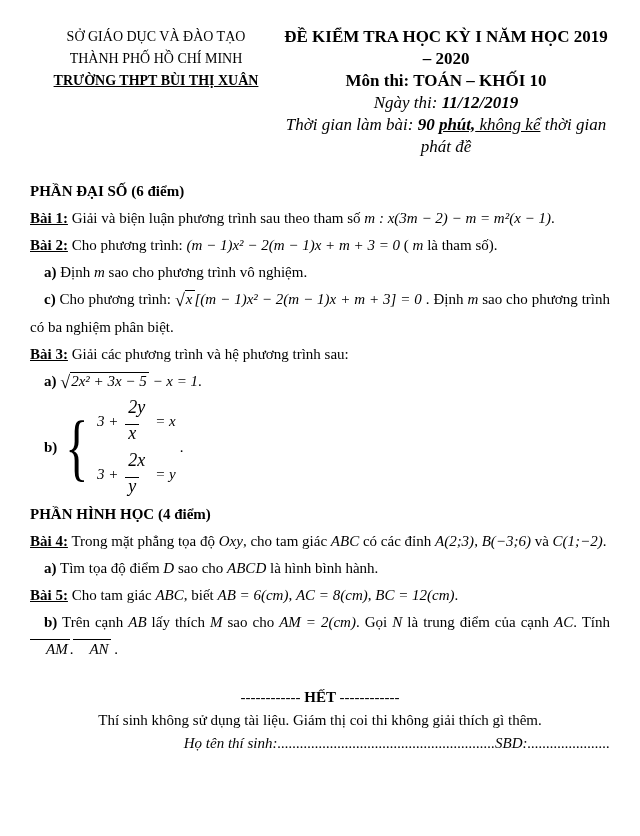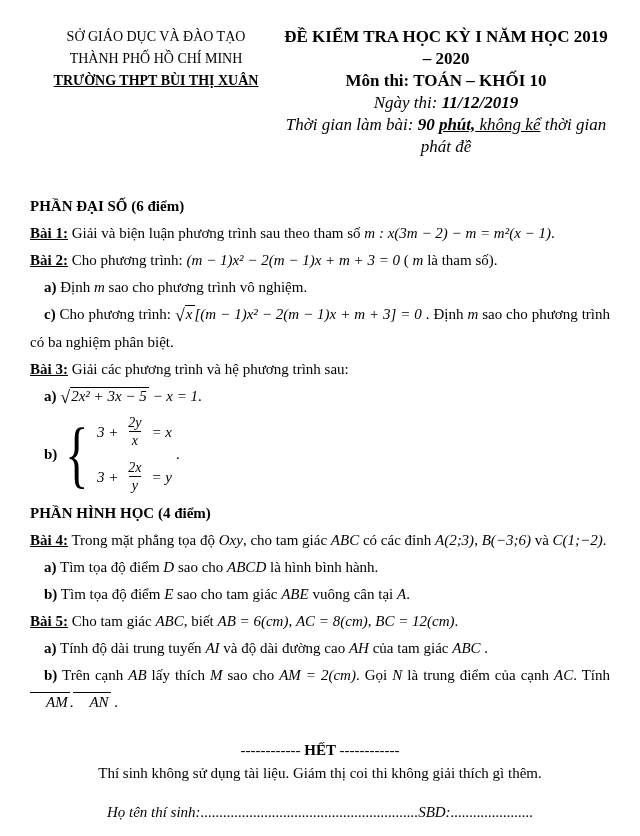--- a/index.html
+++ b/index.html
@@ -14,48 +14,48 @@
   .hdr { display: flex; }
   .hdr-left { width: 252px; text-align: center; font-size: 14px; line-height: 22px; }
   .hdr-right { flex: 1; text-align: center; font-size: 17px; line-height: 22px; }
   .school { font-weight: bold; text-decoration: underline; }
   .b { font-weight: bold; }
   .i { font-style: italic; }
   .bi { font-weight: bold; font-style: italic; }
   .u { text-decoration: underline; }
   
   .sec { font-weight: bold; line-height: 27px; margin: 0; }
-  .sec-algebra { margin-top: 35px; }
+  .sec-algebra { margin-top: 20px; }
   .sec-geometry { margin-top: 6px; }
   .para { margin: 0; line-height: 27px; }
   .item { text-indent: 14px; }
   .just { text-align: justify; }
   .lbl { font-weight: bold; text-decoration: underline; }
   .mi { font-style: italic; margin-top: 16px; }
   
   .sqrtsym { font-style: normal; font-size: 18px; vertical-align: -2px; }
   .rad { font-style: italic; border-top: 1.2px solid #000; padding: 0 2px 0 1px; }
   
   .vec { display: inline-block; border-top: 1.2px solid #000; padding: 1px 2px 0 2px;
          font-style: italic; line-height: 16px; }
   
   .sys { display: flex; align-items: center; margin: 3px 0 5px 0; }
   .sys-label { margin-left: 14px; }
   .brace { font-size: 74px; font-weight: 400; line-height: 0.95;
            transform: scaleX(0.65); margin: 0 0 0 2px; }
   .rows { display: flex; flex-direction: column; gap: 10px; margin-left: 2px; }
   .srow { display: flex; align-items: center; gap: 7px; font-style: italic; line-height: 18px; }
-  .frac { display: inline-flex; flex-direction: column; align-items: center; font-size: 14px; line-height: 17px; }
+  .frac { display: inline-flex; flex-direction: column; align-items: flex-start; font-size: 18px; line-height: 17px; gap: 8px; }
   .frac .den { border-top: 1.2px solid #000; padding: 0 3px; }
   .frac .num { padding: 0 3px; }
   .sys-end { margin-left: 4px; }
   
   .het { text-align: center; margin: 22px 0 0 0; line-height: 24px; }
   .note { text-align: center; margin: 0; line-height: 23px; }
-  .nameline { text-align: center; font-style: italic; margin: 16px; line-height: 23px; }
+  .nameline { text-align: right; font-style: italic; margin: 0; line-height: 23px; }
 </style>
 </head>
 <body>
 
 <div class="page">
 
   <div class="hdr">
     <div class="hdr-left">
       <div>SỞ GIÁO DỤC VÀ ĐÀO TẠO</div>
       <div>THÀNH PHỐ HỒ CHÍ MINH</div>
@@ -124,31 +124,25 @@
   <p class="sec sec-geometry">PHẦN HÌNH HỌC (4 điểm)</p>
 
   <p class="para">
     <span class="lbl">Bài 4:</span><span> Trong mặt phẳng tọa độ </span><span class="mi">Oxy</span><span>, cho tam giác </span><span class="mi">ABC</span><span> có các đỉnh </span><span class="mi">A(2;3)</span><span>, </span><span class="mi">B(−3;6)</span><span> và </span><span class="mi">C(1;−2)</span><span>.</span>
   </p>
 
   <p class="para item">
     <span class="b">a)</span><span> Tìm tọa độ điểm </span><span class="mi">D</span><span> sao cho </span><span class="mi">ABCD</span><span> là hình bình hành.</span>
   </p>
 
-  <p class="para item">
-    <span class="b">b)</span><span> Tìm tọa độ điểm </span><span class="mi">E</span><span> sao cho tam giác </span><span class="mi">ABE</span><span> vuông cân tại </span><span class="mi">A</span><span>.</span>
-  </p>
 
   <p class="para">
     <span class="lbl">Bài 5:</span><span> Cho tam giác </span><span class="mi">ABC</span><span>, biết </span><span class="mi">AB = 6(cm)</span><span>, </span><span class="mi">AC = 8(cm)</span><span>, </span><span class="mi">BC = 12(cm)</span><span>.</span>
   </p>
 
-  <p class="para item">
-    <span class="b">a)</span><span> Tính độ dài trung tuyến </span><span class="mi">AI</span><span> và độ dài đường cao </span><span class="mi">AH</span><span> của tam giác </span><span class="mi">ABC</span><span> .</span>
-  </p>
 
   <p class="para item just">
     <span class="b">b)</span><span> Trên cạnh </span><span class="mi">AB</span><span> lấy thích </span><span class="mi">M</span><span> sao cho </span><span class="mi">AM = 2(cm)</span><span>. Gọi </span><span class="mi">N</span><span> là trung điểm của cạnh </span><span class="mi">AC</span><span>. Tính </span><span class="vec">AM</span><span>.</span><span class="vec">AN</span><span> .</span>
   </p>
 
   <p class="het">
     <span>------------</span><span class="b"> HẾT </span><span>------------</span>
   </p>
   <p class="note">Thí sinh không sử dụng tài liệu. Giám thị coi thi không giải thích gì thêm.</p>
   <p class="nameline">

